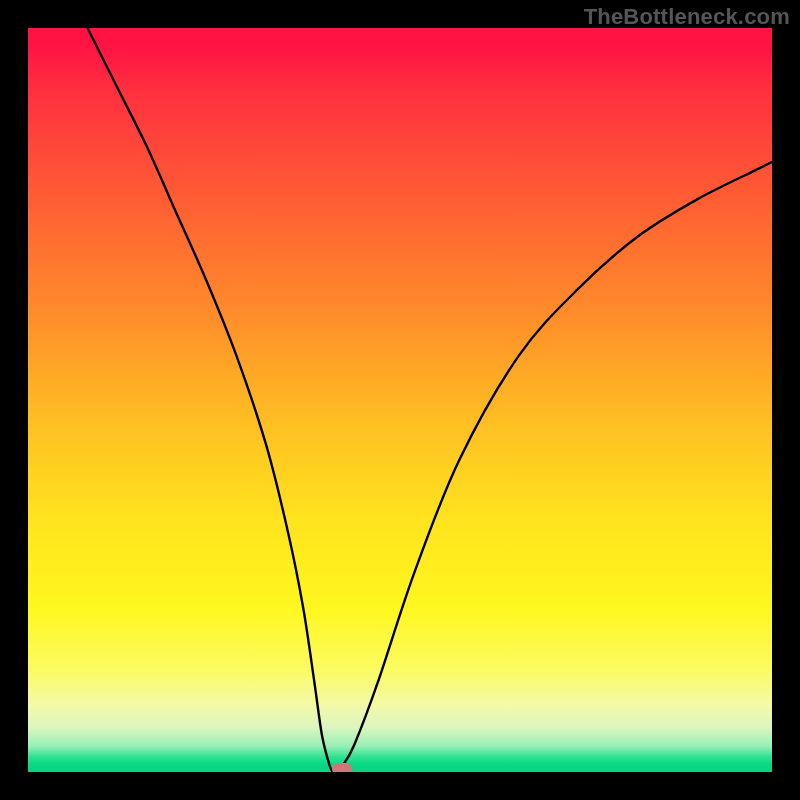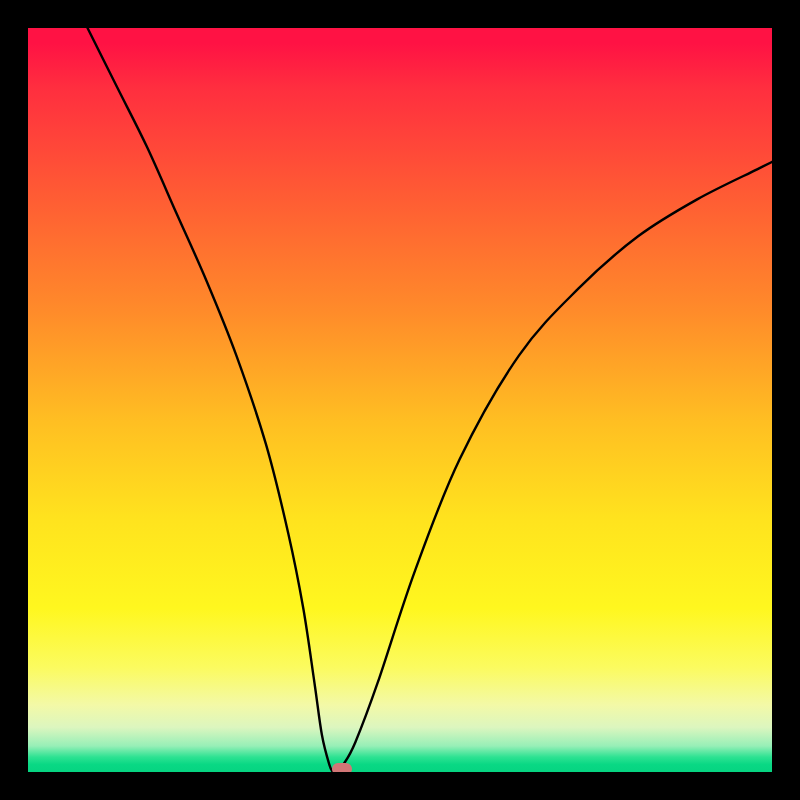--- a/index.html
+++ b/index.html
@@ -70,20 +70,21 @@
     border-radius: 6px;
     background: #d17676;
     transform: translate(-50%, -50%);
   }
 </style>
 </head>
 <body>
 
 <div class="frame">
 
+  <div class="watermark">TheBottleneck.com</div>
 
   <div class="plot-area">
     <div class="gradient"></div>
 
     <svg class="curve" viewBox="0 0 744 744" preserveAspectRatio="none">
       <path id="curve-path" fill="none" stroke="#000000" stroke-width="2.4" stroke-linecap="round" stroke-linejoin="round" d="M 59.52,0 C 64.48,9.919999999999996 79.36,39.679999999999964 89.28,59.51999999999998 C 99.2,79.36 109.12,97.96000000000008 119.04,119.04000000000008 C 128.96,140.1200000000001 138.88000000000002,163.68 148.8,186 C 158.72,208.32 168.64,229.39999999999998 178.56,252.95999999999998 C 188.48000000000002,276.52 198.40000000000003,300.0799999999999 208.32000000000002,327.35999999999996 C 218.24,354.64 229.40000000000003,386.88 238.08,416.64 C 246.76,446.4 254.2,478.64 260.4,505.91999999999996 C 266.59999999999997,533.1999999999999 270.93999999999994,555.52 275.28,580.3199999999999 C 279.62,605.1199999999999 283.34,633.64 286.44,654.72 C 289.54,675.8000000000001 291.4,693.16 293.88,706.8 C 296.36,720.4399999999999 299.46,730.3599999999999 301.32,736.56 C 303.18,742.76 303.79999999999995,743.132 305.03999999999996,744 C 306.28,744.868 306.9,743.2560000000001 308.76,741.768 C 310.62,740.28 313.09999999999997,739.66 316.2,735.072 C 319.3,730.484 321.78000000000003,727.6320000000001 327.36,714.24 C 332.94,700.848 339.76,683.24 349.68,654.72 C 359.6,626.2 373.24,580.32 386.88,543.12 C 400.52,505.92 414.15999999999997,467.48 431.52,431.52000000000004 C 448.88,395.56000000000006 471.20000000000005,355.88 491.04,327.35999999999996 C 510.88,298.8399999999999 530.7199999999999,280.23999999999995 550.56,260.4 C 570.4,240.56 590.2399999999999,223.20000000000005 610.0799999999999,208.32000000000005 C 629.92,193.44000000000005 649.76,182.28 669.6,171.12 C 689.44,159.96 716.72,147.56 729.12,141.36 C 741.52,135.16000000000003 741.52,135.16000000000005 744,133.92000000000007"></path>
     </svg>
 
     <div id="marker" class="marker" style="left: 313.968px; top: 741.024px; background: rgb(209, 118, 118);"></div>
   </div>

